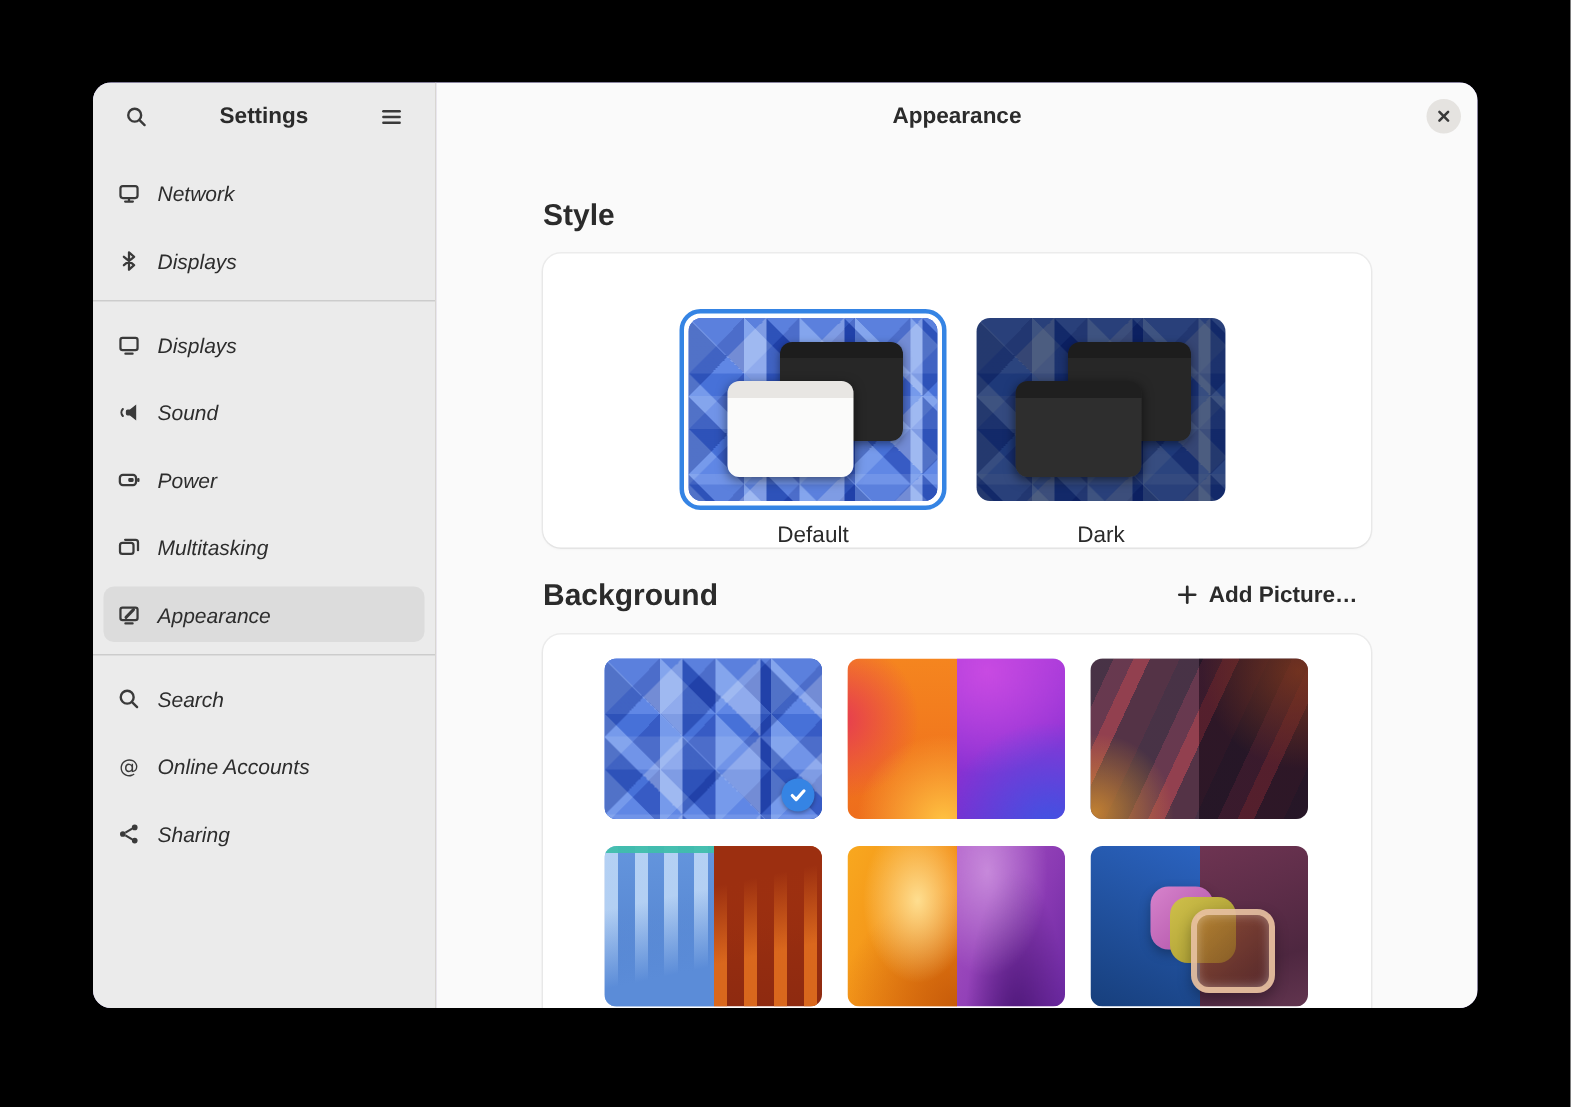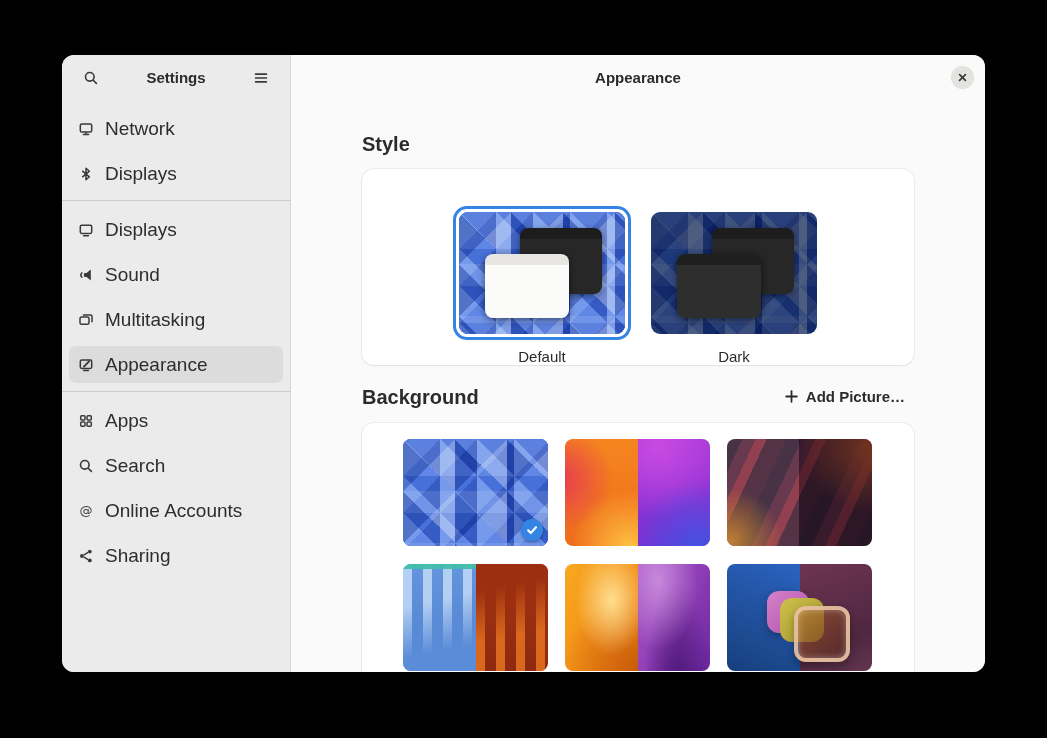--- a/index.html
+++ b/index.html
@@ -15,21 +15,21 @@
     background:#c4b5fd;
   }
   
   .sidebar{width:228px;min-width:228px;background:#ebebeb;border-right:1px solid #d8d6d2;display:flex;flex-direction:column;}
   .sidebar-header{height:45px;position:relative;display:flex;align-items:center;justify-content:space-between;padding:0 14px;}
   .sidebar-title{position:absolute;left:0;right:0;text-align:center;font-size:15px;font-weight:700;color:#2b2b2b;pointer-events:none;}
   .icon-btn{width:30px;height:30px;border:none;background:transparent;border-radius:6px;display:flex;align-items:center;justify-content:center;padding:0;cursor:pointer;}
   .nav{padding:10px 7px 0 7px;}
   .nav-item{height:37px;display:flex;align-items:center;gap:11px;padding:0 9px;margin-bottom:8px;border-radius:7px;cursor:pointer;}
   .nav-item.selected{background:#dcdcdc;}
-  .nav-item .label{font-size:19px;color:#2d2d2d;}
+  .nav-item .label{font-size:14px;color:#2d2d2d;font-style:italic;}
   .nav-sep{height:1px;background:rgba(0,0,0,.13);margin:2px -7px 10px -7px;}
   svg.ic{display:block;}
   
   .main{flex:1;position:relative;background:#fafafa;}
   .main-header{height:45px;position:relative;display:flex;align-items:center;justify-content:center;}
   .main-title{font-size:15px;font-weight:700;color:#2b2b2b;}
   .close-btn{position:absolute;right:11px;top:11px;width:23px;height:23px;border-radius:50%;border:none;background:#e5e3e0;display:flex;align-items:center;justify-content:center;padding:0;cursor:pointer;}
   .main-body{position:absolute;top:45px;left:0;right:0;bottom:0;overflow:hidden;}
   .column{width:552px;margin:0 auto;}
   .section-heading{font-size:20px;font-weight:700;color:#2b2b2b;line-height:18px;margin:0;}
@@ -173,20 +173,30 @@
       <div class="nav-item">
         <span>
           <svg class="ic" width="16" height="16" viewBox="0 0 16 16">
               <path d="M12.8 2.6 v10.8 L8.6 10 H7.1 a1.2 1.2 0 0 1 -1.2 -1.2 V7.2 A1.2 1.2 0 0 1 7.1 6 h1.5 Z" fill="#3a3a3a"></path>
               <path d="M3.9 5.7 a3.3 3.3 0 0 0 0 4.6" fill="none" stroke="#3a3a3a" stroke-width="1.4" stroke-linecap="round"></path>
             </svg>
         </span>
         <span class="label">Sound</span>
       </div>
 
+      <div class="nav-item">
+        <span>
+          <svg class="ic" width="16" height="16" viewBox="0 0 16 16">
+              <rect x="1.9" y="4.6" width="10.8" height="6.8" rx="2" fill="none" stroke="#3a3a3a" stroke-width="1.5"></rect>
+              <rect x="13.4" y="6.6" width="1.6" height="2.8" rx="0.7" fill="#3a3a3a"></rect>
+              <rect x="7.5" y="6.7" width="3.6" height="2.6" rx="0.9" fill="#3a3a3a"></rect>
+            </svg>
+        </span>
+        <span class="label">Power</span>
+      </div>
 
       <div class="nav-item">
         <span>
           <svg class="ic" width="16" height="16" viewBox="0 0 16 16">
               <rect x="2" y="4.9" width="9" height="7.4" rx="1.6" fill="none" stroke="#3a3a3a" stroke-width="1.5"></rect>
               <path d="M5.4 2.9 h7 a1.6 1.6 0 0 1 1.6 1.6 v5.3" fill="none" stroke="#3a3a3a" stroke-width="1.5" stroke-linecap="round"></path>
             </svg>
         </span>
         <span class="label">Multitasking</span>
       </div>
@@ -197,33 +207,20 @@
               <rect x="2.3" y="3" width="11.4" height="8.4" rx="1.4" fill="none" stroke="#3a3a3a" stroke-width="1.5"></rect>
               <line x1="5.6" y1="13.6" x2="10.4" y2="13.6" stroke="#3a3a3a" stroke-width="1.5" stroke-linecap="round"></line>
               <path d="M6 9.6 L11 4.4" stroke="#3a3a3a" stroke-width="2" stroke-linecap="round"></path>
             </svg>
         </span>
         <span class="label">Appearance</span>
       </div>
 
       <div class="nav-sep"></div>
 
-      <div class="nav-item">
-        <span>
-          <svg class="ic" width="16" height="16" viewBox="0 0 16 16">
-              <g fill="none" stroke="#3a3a3a" stroke-width="1.5">
-                <rect x="2.7" y="2.7" width="4.3" height="4.3" rx="1"></rect>
-                <rect x="9" y="2.7" width="4.3" height="4.3" rx="1"></rect>
-                <rect x="2.7" y="9" width="4.3" height="4.3" rx="1"></rect>
-                <rect x="9" y="9" width="4.3" height="4.3" rx="1"></rect>
-              </g>
-            </svg>
-        </span>
-        <span class="label">Apps</span>
-      </div>
 
 
       <div class="nav-item">
         <span>
           <svg class="ic" width="16" height="16" viewBox="0 0 16 16">
               <circle cx="6.8" cy="6.8" r="4.3" fill="none" stroke="#3a3a3a" stroke-width="1.6"></circle>
               <line x1="10.2" y1="10.2" x2="13.4" y2="13.4" stroke="#3a3a3a" stroke-width="1.6" stroke-linecap="round"></line>
             </svg>
         </span>
         <span class="label">Search</span>

